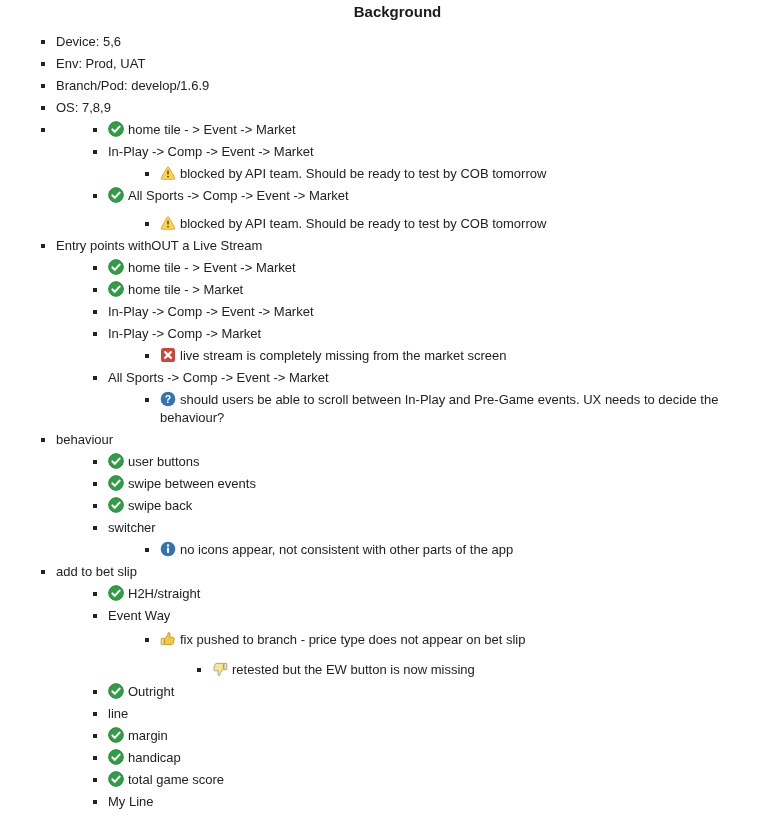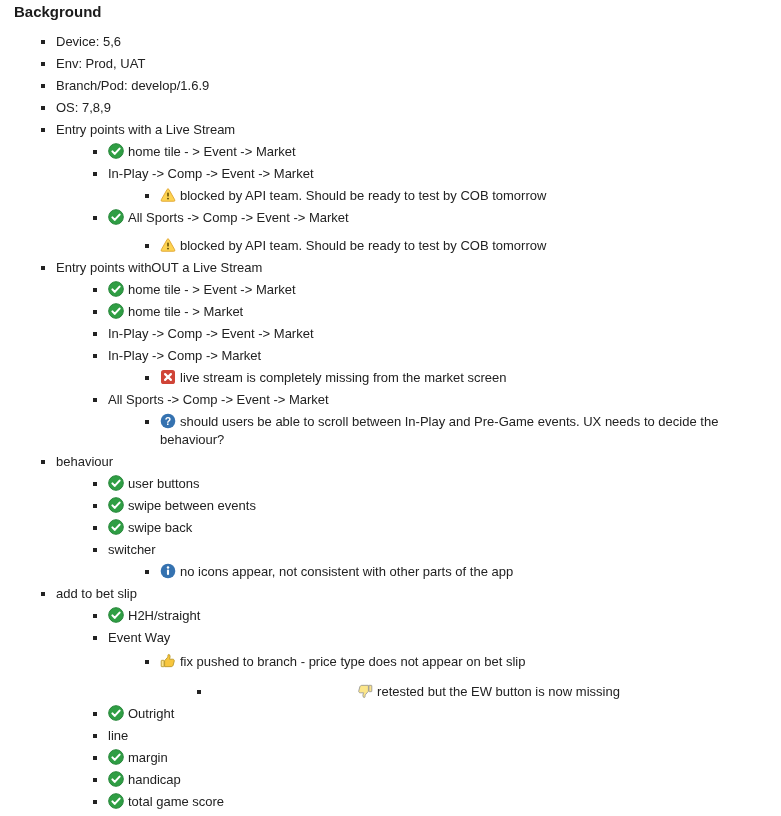--- a/index.html
+++ b/index.html
@@ -7,20 +7,21 @@
     width:781px;height:816px;overflow:hidden;background:#ffffff;
     color:#222222;
     font-family:"Liberation Sans", sans-serif;
     font-size:13px;line-height:18px;
     box-sizing:border-box;
     padding:4px 0 0 14px;
   }
   h3{
     font-size:15px;line-height:16px;font-weight:700;color:#1b1b1b;
     margin:0 0 13px 0;
+    text-align:center;
   }
   h3.checks{margin-top:20px;}
   ul{margin:0;padding:0 0 0 48px;list-style:square;}
   ul.root{padding-left:38px;}
   li{margin:4px;padding:0;}
   .ic{display:inline-block;width:16px;height:16px;vertical-align:-3px;margin-right:4px;}
   .ic svg{display:block;}
   .strike{text-decoration:line-through;}
 </style>
 </head>
@@ -28,21 +29,21 @@
 
 <div>
   <h3>Background</h3>
   <ul class="root" id="bg-list">
       <li><span>Device: 5,6</span></li>
       <li><span>Env: Prod, UAT</span></li>
       <li><span>Branch/Pod: develop/1.6.9</span></li>
       <li><span>OS: 7,8,9</span></li>
     </ul>
   <ul class="root" id="checks-list">
-      <li><span>Entry points with a Live Stream</span><ul>
+      <li><ul>
           <li><span class="ic"><svg width="16" height="16" viewBox="0 0 16 16">
                 <circle cx="8" cy="8" r="7.3" fill="#2f9e44" stroke="#27863a"></circle>
                 <path d="M4.4 8.4l2.3 2.5 4.9-5.3" fill="none" stroke="#fff" stroke-width="2.1" stroke-linecap="round" stroke-linejoin="round"></path>
               </svg></span><span>home tile - &gt; Event -&gt; Market</span></li>
           <li><span>In-Play -&gt; Comp -&gt; Event -&gt; Market</span><ul>
               <li><span class="ic"><svg width="16" height="16" viewBox="0 0 16 16">
                     <path d="M7.1 2.4 L1.3 12.7 a1.05 1.05 0 0 0 .92 1.55 h11.56 a1.05 1.05 0 0 0 .92-1.55 L8.9 2.4 a1.05 1.05 0 0 0-1.8 0 Z" fill="#fdd351" stroke="#e0a32e" stroke-width="0.9" stroke-linejoin="round"></path>
                     <rect x="7.25" y="5.4" width="1.5" height="4.2" rx="0.7" fill="#5f4a00"></rect>
                     <circle cx="8" cy="11.6" r="0.95" fill="#5f4a00"></circle>
                   </svg></span><span>blocked by API team. Should be ready to test by COB tomorrow</span></li>
@@ -107,21 +108,21 @@
                 <circle cx="8" cy="8" r="7.3" fill="#2f9e44" stroke="#27863a"></circle>
                 <path d="M4.4 8.4l2.3 2.5 4.9-5.3" fill="none" stroke="#fff" stroke-width="2.1" stroke-linecap="round" stroke-linejoin="round"></path>
               </svg></span><span>H2H/straight</span></li>
           <li><span>Event Way</span><ul>
               <li style="margin-top: 6px;"><span class="ic"><svg width="16" height="16" viewBox="0 0 16 16">
                     <g stroke="#b38f1d" stroke-width="0.8" stroke-linejoin="round">
                       <rect x="1.2" y="7.3" width="2.9" height="6.4" rx="0.6" fill="#fbe38b"></rect>
                       <path d="M4.6 13.7 V7.7 l2.9-3.3 c.3-.35.45-1.25.45-2.1 0-.95 1.3-1.2 1.75-.35.5.95.55 2.2.1 3.3l-.4.95 h3.4 c1 0 1.7.95 1.45 1.9 l-1.05 3.95 c-.25.9-1.05 1.6-2 1.6 Z" fill="#f8c63d"></path>
                     </g>
                   </svg></span><span>fix pushed to branch - price type does not appear on bet slip</span><ul>
-                  <li style="margin-top: 12px; text-align: center;"><span class="ic"><svg width="16" height="16" viewBox="0 0 16 16">
+                  <li style="margin-top: 12px;"><span class="ic"><svg width="16" height="16" viewBox="0 0 16 16">
                         <g transform="rotate(180 8 8)" stroke="#8f8f8f" stroke-width="0.8" stroke-linejoin="round">
                           <rect x="1.2" y="7.3" width="2.9" height="6.4" rx="0.6" fill="#fbe38b"></rect>
                           <path d="M4.6 13.7 V7.7 l2.9-3.3 c.3-.35.45-1.25.45-2.1 0-.95 1.3-1.2 1.75-.35.5.95.55 2.2.1 3.3l-.4.95 h3.4 c1 0 1.7.95 1.45 1.9 l-1.05 3.95 c-.25.9-1.05 1.6-2 1.6 Z" fill="#fce68a"></path>
                         </g>
                       </svg></span><span>retested but the EW button is now missing</span></li>
                 </ul></li>
             </ul></li>
           <li><span class="ic"><svg width="16" height="16" viewBox="0 0 16 16">
                 <circle cx="8" cy="8" r="7.3" fill="#2f9e44" stroke="#27863a"></circle>
                 <path d="M4.4 8.4l2.3 2.5 4.9-5.3" fill="none" stroke="#fff" stroke-width="2.1" stroke-linecap="round" stroke-linejoin="round"></path>

